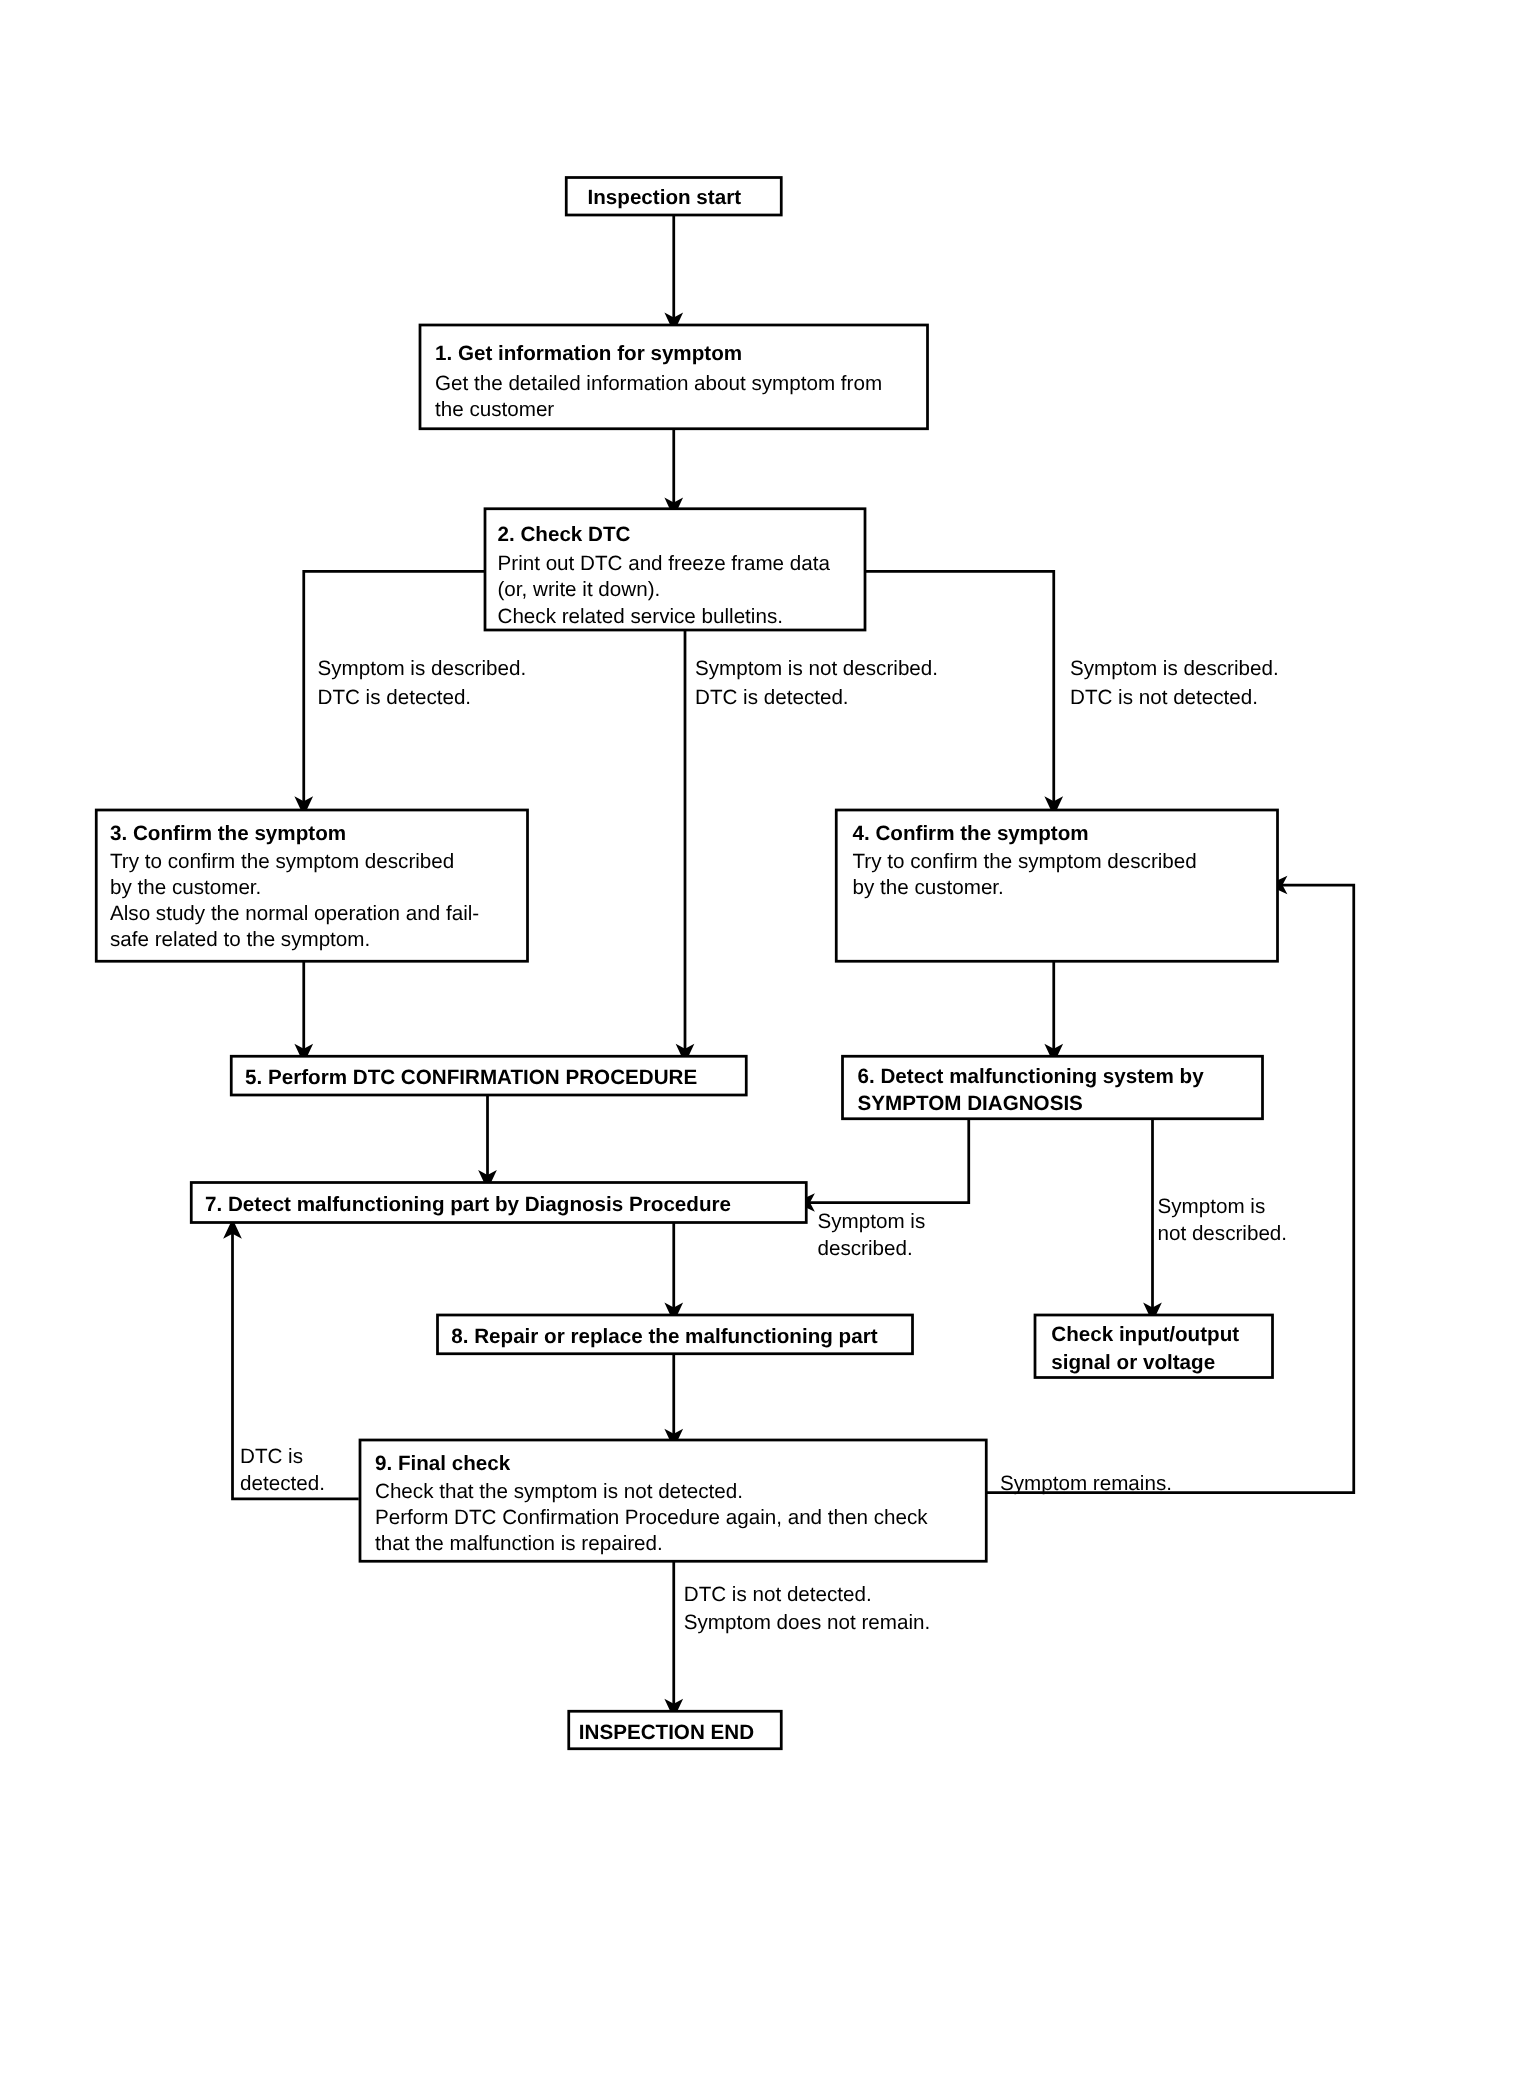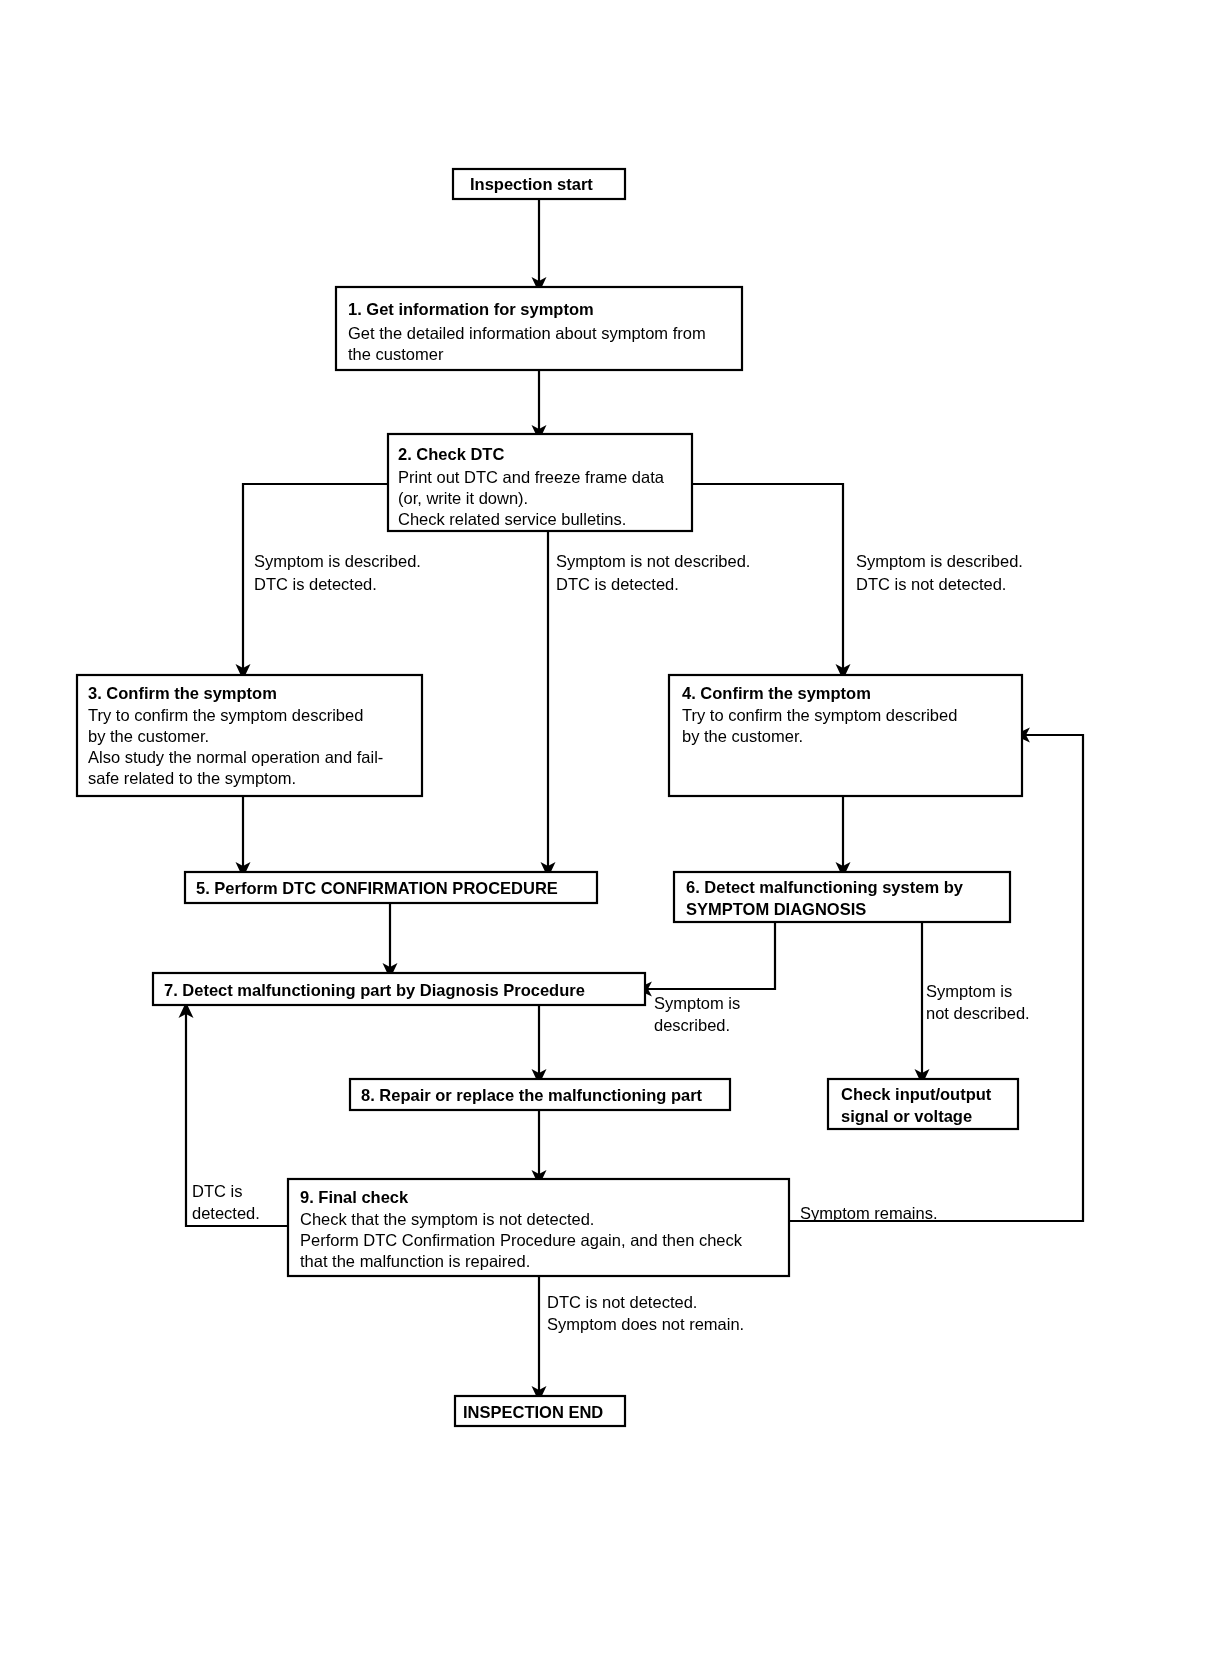--- a/index.html
+++ b/index.html
@@ -11,21 +11,20 @@
     width: 1216px;
     height: 1660px;
     font-family: "Liberation Sans", sans-serif;
     color: #000000;
     overflow: hidden;
   }
   #flowchart-root {
     position: relative;
     width: 1216px;
     height: 1264px;
-    margin-top: 27px;
   }
   svg.diagram {
     position: absolute;
     top: 0;
     left: 0;
     width: 1216px;
     height: 1660px;
   }
   .node-box {
     fill: #ffffff;

